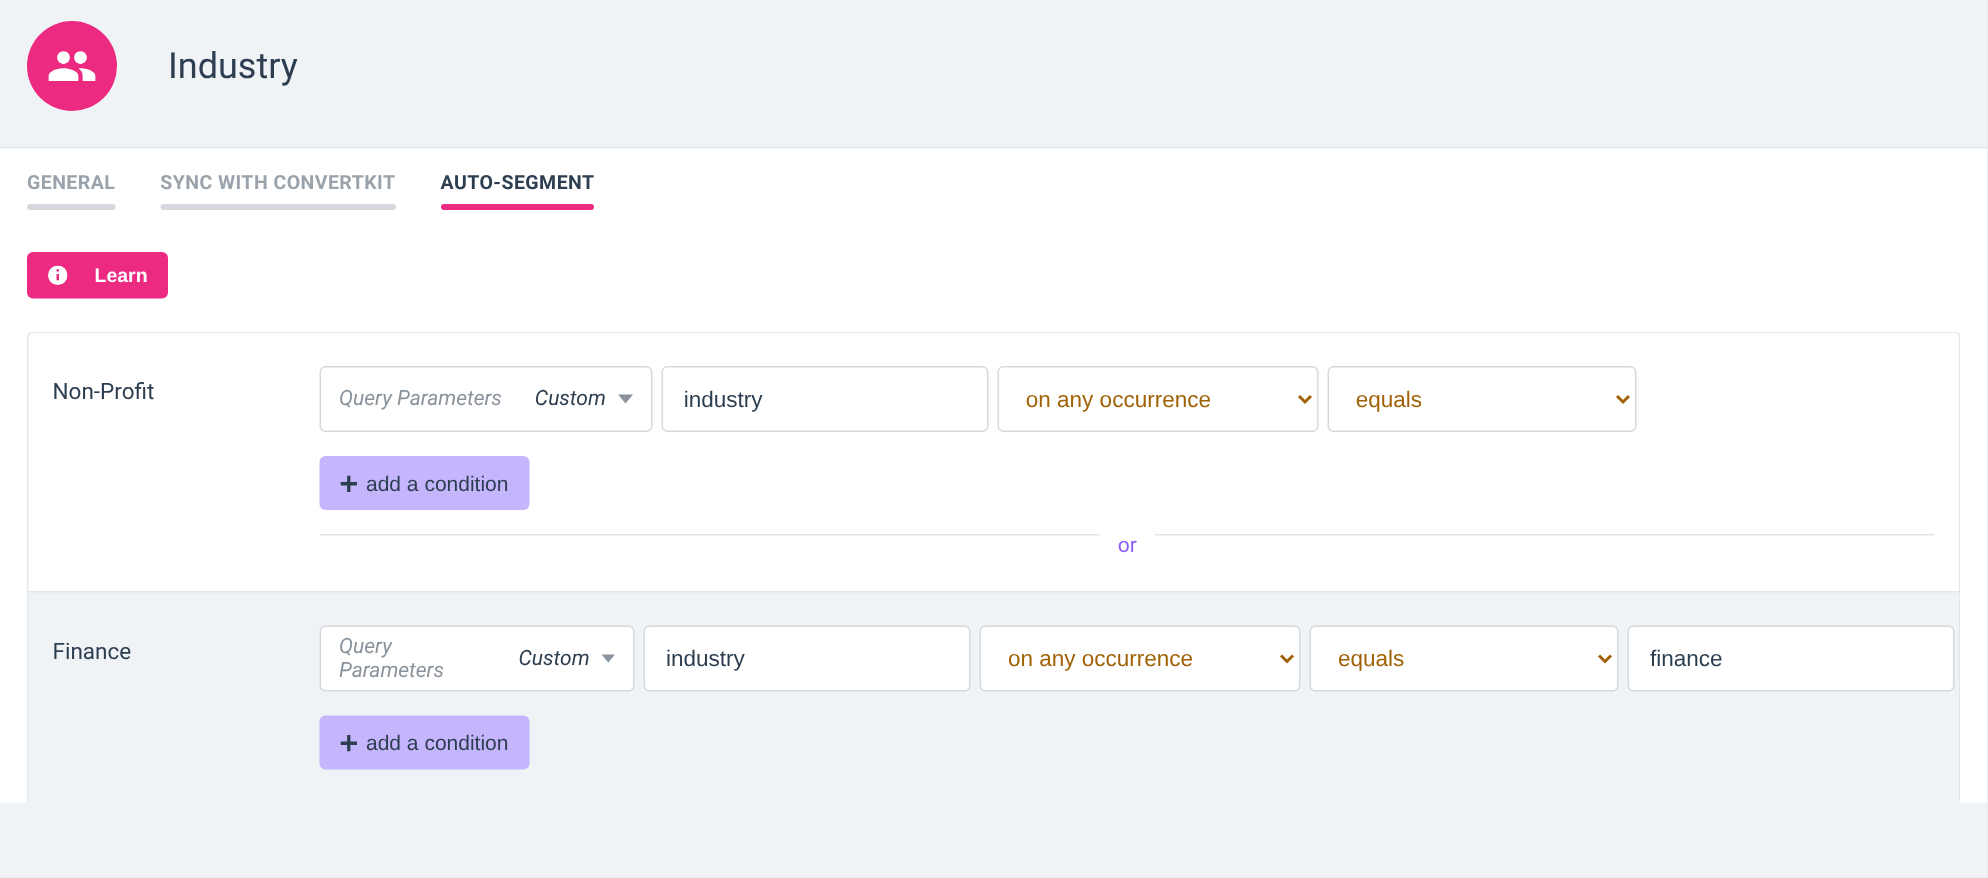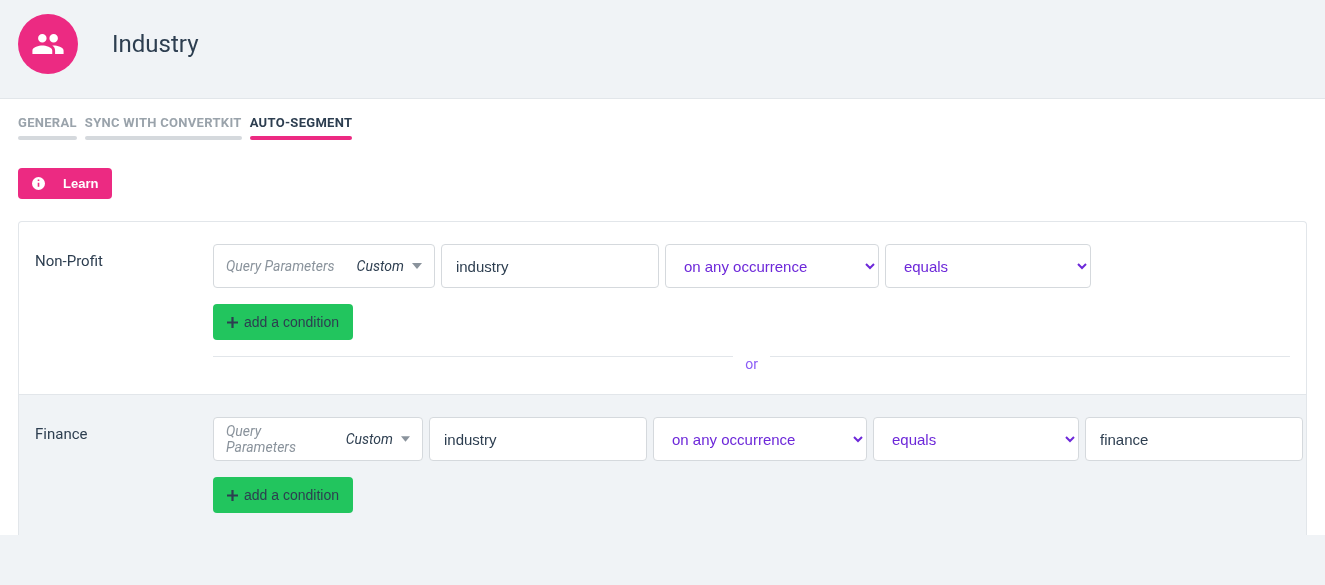--- a/index.html
+++ b/index.html
@@ -32,21 +32,21 @@
     font-size: 24px;
     font-weight: 400;
     color: #2d3e50;
   }
   .content {
     background: #fff;
     padding: 16px 18px 0 18px;
   }
   .tabs {
     display: flex;
-    gap: 8px;
+    gap: 30px;
     margin-bottom: 28px;
   }
   .tab {
     display: flex;
     flex-direction: column;
     gap: 6px;
     cursor: pointer;
   }
   .tab-label {
     font-size: 13px;
@@ -136,30 +136,30 @@
     min-width: 218px;
   }
   .text-input.wide { min-width: 218px; flex: 0 0 218px; }
   .select-native {
     background: #fff;
     border: 1px solid #d5d9dd;
     border-radius: 4px;
     height: 44px;
     padding: 0 10px 0 14px;
     font-size: 15px;
-    color: #6d28d9;
+    color: #a16207;
     min-width: 214px;
     appearance: auto;
   }
   .select-native.short { min-width: 206px; }
   .add-btn {
     display: inline-flex;
     align-items: center;
     gap: 6px;
-    background: #22c55e;
+    background: #c4b5fd;
     border: none;
     border-radius: 4px;
     padding: 10px 14px;
     font-size: 14px;
     color: #2d3e50;
     font-weight: 500;
     cursor: pointer;
     width: fit-content;
   }
   .add-btn svg { width: 11px; height: 11px; fill: #2d3e50; }

